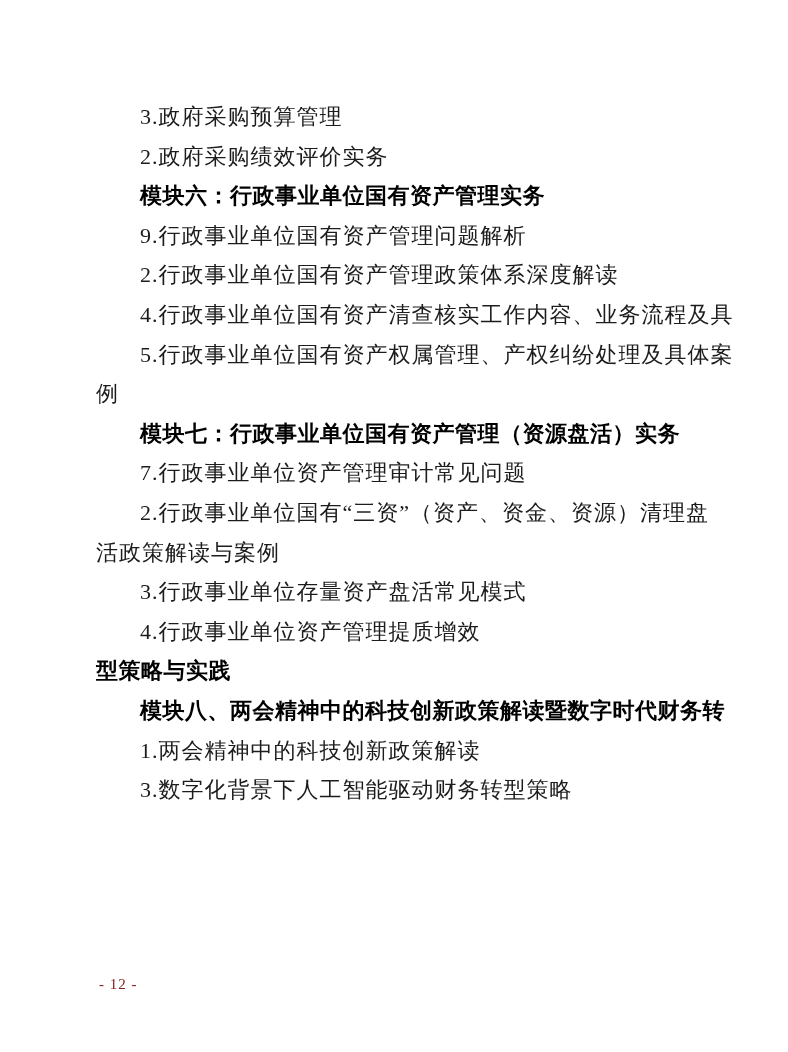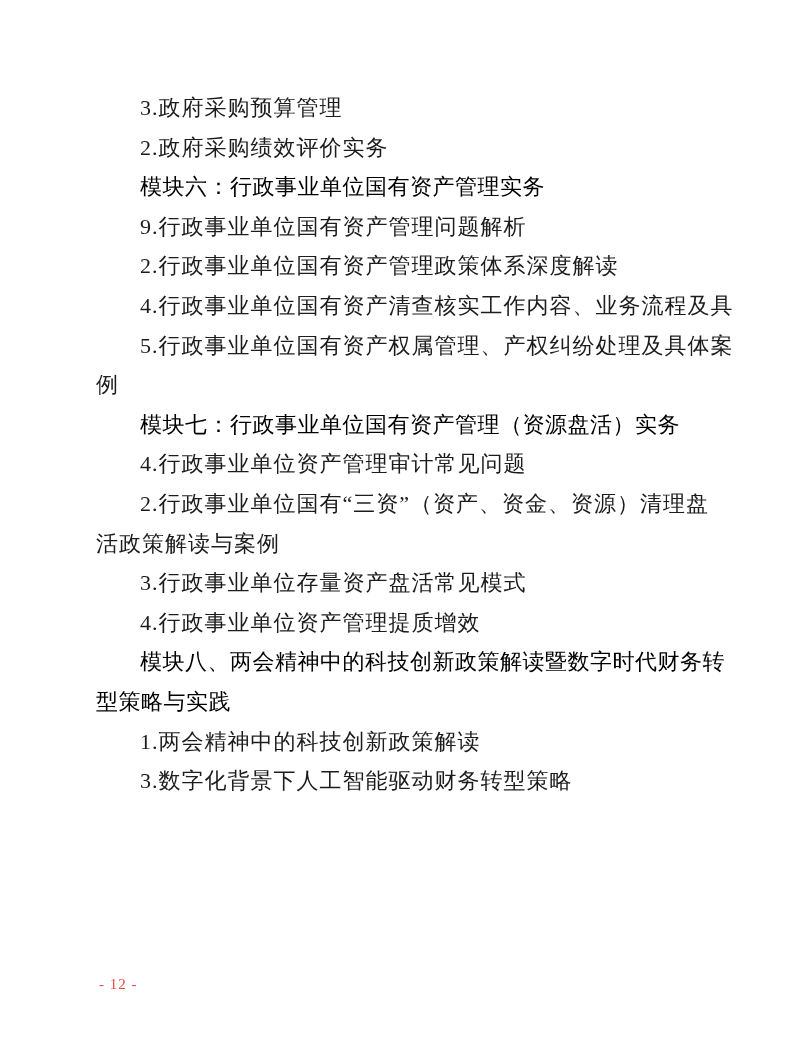--- a/index.html
+++ b/index.html
@@ -12,46 +12,46 @@
     width: 788px;
     height: 1052px;
     background: #ffffff;
     overflow: hidden;
     color: #1c1c1c;
     font-family: "Liberation Serif", "DejaVu Serif", serif;
   }
   .content {
     position: absolute;
     left: 96px;
-    top: 88px;
+    top: 97px;
     width: 660px;
   }
   .line {
     height: 39.6px;
     line-height: 39.6px;
     font-size: 22px;
     letter-spacing: 1px;
     white-space: nowrap;
   }
   .line.first {
     padding-left: 44px;
   }
   .para.heading .line {
     font-family: "Liberation Sans", "DejaVu Sans", sans-serif;
-    font-weight: normal;
+    font-weight: bold;
     letter-spacing: 0.5px;
     color: #000000;
   }
   .page-number {
     position: absolute;
     left: 99px;
     top: 976px;
     font-size: 15px;
     letter-spacing: 1px;
-    color: #ef4444;
+    color: #7f1d1d;
     font-family: "Liberation Serif", "DejaVu Serif", serif;
   }
 </style>
 </head>
 <body>
 
 <div class="page">
   <div class="content" id="document-body">
       <div class="para item">
         <div class="line first">3.政府采购预算管理</div>
@@ -72,35 +72,35 @@
         <div class="line first">4.行政事业单位国有资产清查核实工作内容、业务流程及具</div>
       </div>
       <div class="para item">
         <div class="line first">5.行政事业单位国有资产权属管理、产权纠纷处理及具体案</div>
         <div class="line">例</div>
       </div>
       <div class="para heading">
         <div class="line first">模块七：行政事业单位国有资产管理（资源盘活）实务</div>
       </div>
       <div class="para item">
-        <div class="line first">4.行政事业单位资产管理审计常见问题</div>
+        <div class="line first">7.行政事业单位资产管理审计常见问题</div>
       </div>
       <div class="para item">
         <div class="line first">2.行政事业单位国有“三资”（资产、资金、资源）清理盘</div>
         <div class="line">活政策解读与案例</div>
       </div>
       <div class="para item">
         <div class="line first">3.行政事业单位存量资产盘活常见模式</div>
       </div>
       <div class="para item">
         <div class="line first">4.行政事业单位资产管理提质增效</div>
       </div>
       <div class="para heading">
+        <div class="line">型策略与实践</div>
         <div class="line first">模块八、两会精神中的科技创新政策解读暨数字时代财务转</div>
-        <div class="line">型策略与实践</div>
       </div>
       <div class="para item">
         <div class="line first">1.两会精神中的科技创新政策解读</div>
       </div>
       <div class="para item">
         <div class="line first">3.数字化背景下人工智能驱动财务转型策略</div>
       </div>
     </div>
   <div class="page-number">- 12 -</div>
 </div>

